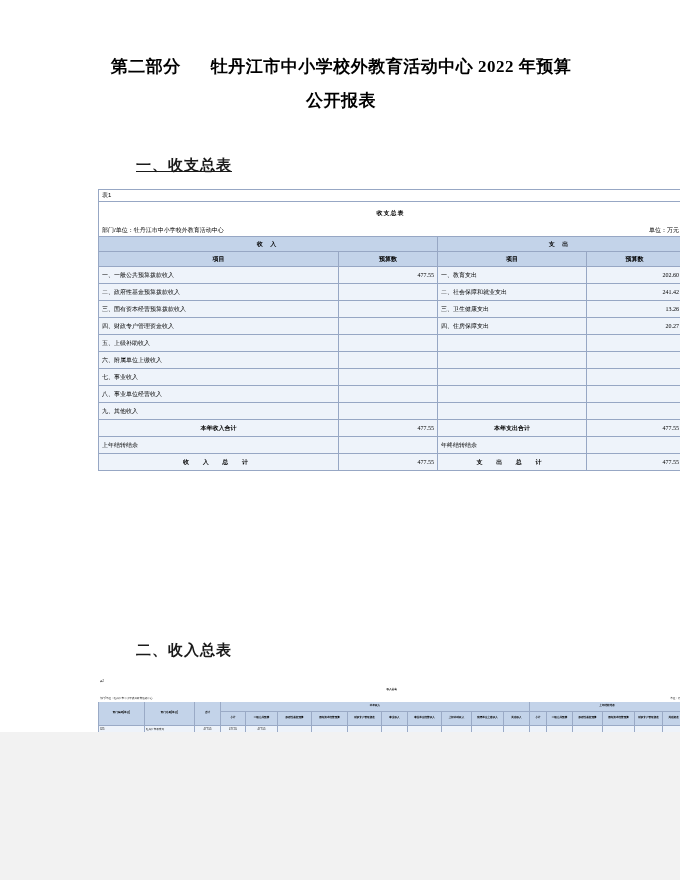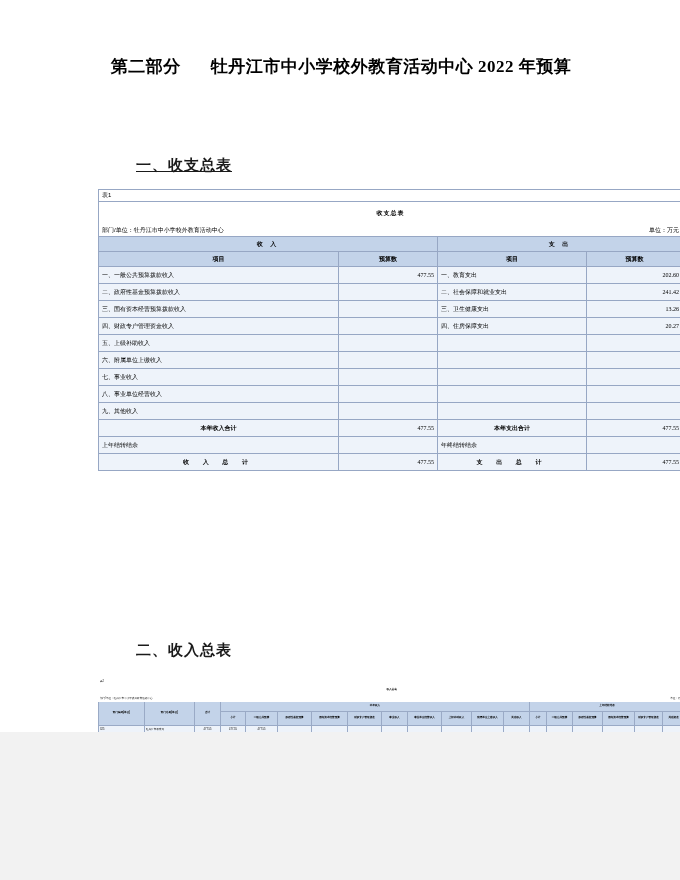--- a/index.html
+++ b/index.html
@@ -198,20 +198,21 @@
 </style>
 </head>
 <body>
 
 <div class="page">
 
   <div class="doc-title">
     <div>
       <span class="lead">第二部分</span><span>牡丹江市中小学校外教育活动中心 2022 年预算</span>
     </div>
+    <div>公开报表</div>
   </div>
 
   <div class="section-heading" id="sec1">一、收支总表</div>
 
   <table class="xl-table" id="table1">
     <colgroup>
       <col style="width:240px">
       <col style="width:99px">
       <col style="width:149px">
       <col style="width:96px">

